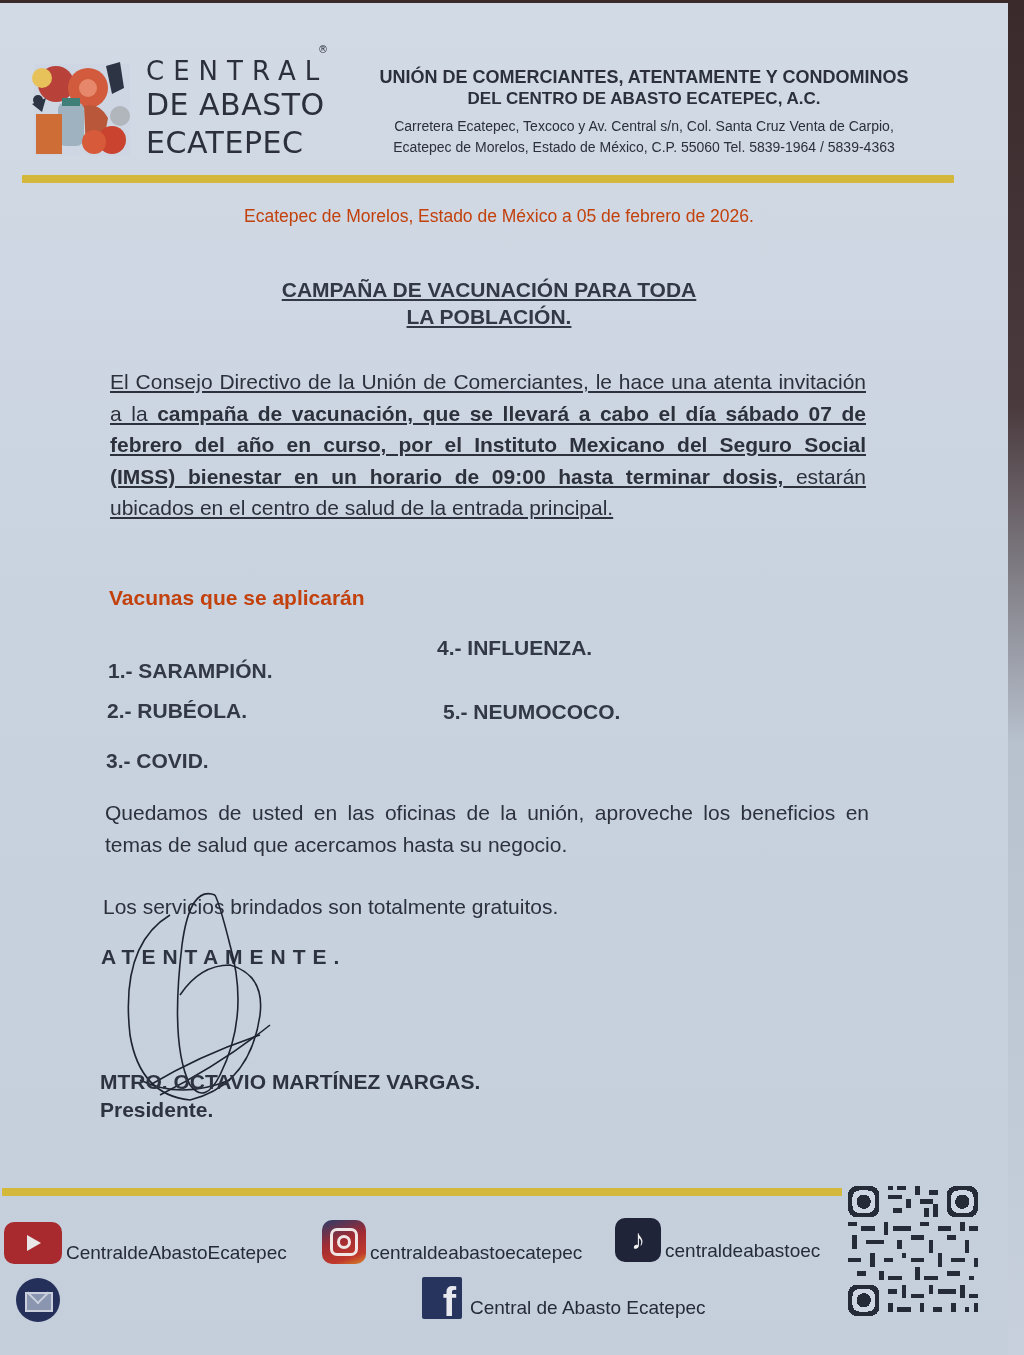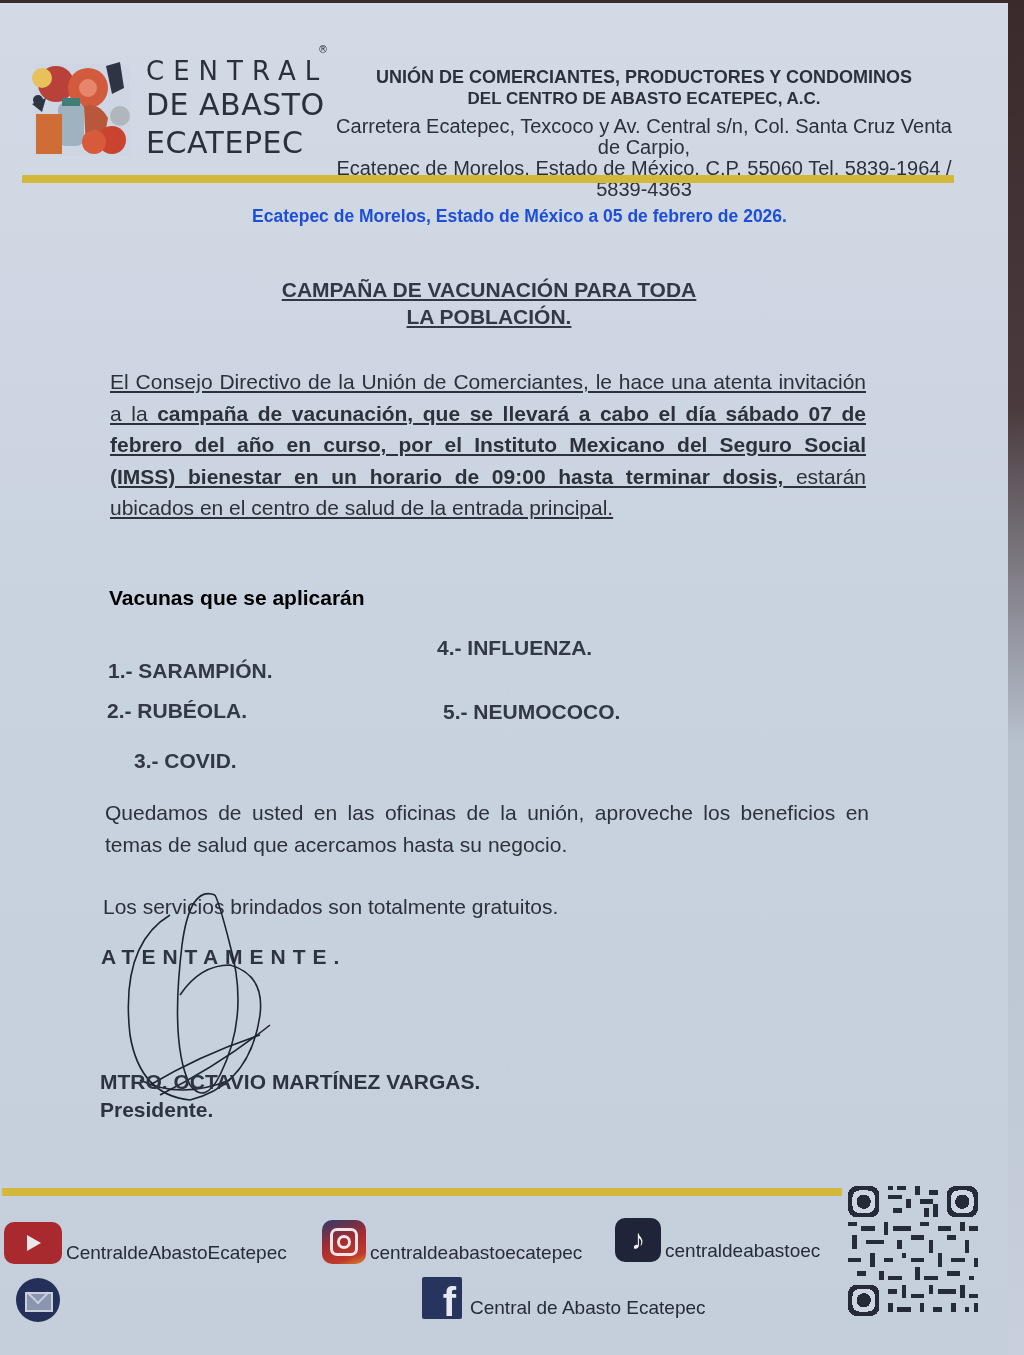--- a/index.html
+++ b/index.html
@@ -30,40 +30,40 @@
     }
     .brand .l1 { font-size: 26px; letter-spacing: 9px; line-height: 30px; }
     .brand .l2, .brand .l3 { font-size: 30px; line-height: 38px; letter-spacing: 0.5px; }
     .brand .reg { position: absolute; left: 172px; top: -12px; font-size: 10px; letter-spacing: 0; }
 
     .org {
       position: absolute; left: 334px; top: 66px; width: 620px; text-align: center; color: #2b303c;
     }
     .org .t1 { font-weight: bold; font-size: 18px; line-height: 22px; }
     .org .t2 { font-weight: bold; font-size: 17px; line-height: 22px; }
-    .org .addr { font-size: 20px; line-height: 21px; margin-top: 6px; }
+    .org .addr { font-size: 14px; line-height: 21px; margin-top: 6px; }
 
     .rule { position: absolute; height: 8px; background: #d4b83c; border-radius: 1px; }
     .rule.top { left: 22px; top: 175px; width: 932px; }
     .rule.bottom { left: 2px; top: 1188px; width: 840px; }
 
-    .date { position: absolute; left: 252px; top: 206px; font-size: 17.5px; color: #1d4ed8; font-weight: bold; }
+    .date { position: absolute; left: 244px; top: 206px; font-size: 17.5px; color: #c2410c; }
 
     .title {
       position: absolute; left: 250px; top: 276px; width: 478px; text-align: center;
       font-weight: bold; font-size: 21px; line-height: 27px; text-decoration: underline; color: #333846;
     }
 
     .body-p {
       position: absolute; left: 110px; top: 366px; width: 756px;
       font-size: 21px; line-height: 31.5px; text-align: justify; color: #2c313c; text-decoration: underline;
     }
     .body-p .em { font-weight: bold; text-decoration: underline; }
 
-    .vac-head { position: absolute; left: 109px; top: 586px; font-size: 21px; font-weight: bold; color: #000000; }
+    .vac-head { position: absolute; left: 109px; top: 586px; font-size: 21px; font-weight: bold; color: #c2410c; }
     .vac { position: absolute; font-size: 21px; font-weight: bold; color: #333846; }
 
     .closing {
       position: absolute; left: 105px; top: 797px; width: 764px;
       font-size: 21px; line-height: 32px; text-align: justify; color: #2c313c;
     }
     .free { position: absolute; left: 103px; top: 895px; font-size: 21px; color: #2c313c; }
     .atte { position: absolute; left: 101px; top: 945px; font-size: 21px; font-weight: bold; letter-spacing: 7px; color: #2e3340; }
     .signer { position: absolute; left: 100px; top: 1068px; font-size: 21px; font-weight: bold; color: #2e3340; line-height: 28px; }
     .signature { position: absolute; left: 110px; top: 885px; width: 180px; height: 230px; pointer-events: none; }
@@ -110,41 +110,41 @@
 </svg>
 
 <div class="brand">
   <div class="l1">CENTRAL</div>
   <div class="l2">DE ABASTO</div>
   <div class="l3">ECATEPEC</div>
   <span class="reg">®</span>
 </div>
 
 <div class="org">
-  <div class="t1">UNIÓN DE COMERCIANTES, PRODUCTORES Y CONDOMINOS</div>
+  <div class="t1">UNIÓN DE COMERCIANTES, ATENTAMENTE Y CONDOMINOS</div>
   <div class="t2">DEL CENTRO DE ABASTO ECATEPEC, A.C.</div>
   <div class="addr">Carretera Ecatepec, Texcoco y Av. Central s/n, Col. Santa Cruz Venta de Carpio,</div>
   <div class="addr" style="margin-top:0">Ecatepec de Morelos, Estado de México, C.P. 55060  Tel. 5839-1964 / 5839-4363</div>
 </div>
 
 <div class="rule top"></div>
 
 <div class="date">Ecatepec de Morelos, Estado de México a 05 de febrero de 2026.</div>
 
 <div class="title">
   <div>CAMPAÑA DE VACUNACIÓN PARA TODA</div>
   <div>LA POBLACIÓN.</div>
 </div>
 
 <p class="body-p"><span>El Consejo Directivo de la Unión de Comerciantes, le hace una atenta invitación a la </span><span class="em">campaña de vacunación, que se llevará a cabo el día sábado 07 de febrero del año en curso, por el Instituto Mexicano del Seguro Social (IMSS) bienestar en un horario de 09:00 hasta terminar dosis,</span><span> estarán ubicados en el centro de salud de la entrada principal.</span></p>
 
 <div class="vac-head">Vacunas que se aplicarán</div>
 <div class="vac" style="left:108px; top:635px;margin-top:24px;">1.- SARAMPIÓN.</div>
 <div class="vac" style="left:107px; top:699px;">2.- RUBÉOLA.</div>
-<div class="vac" style="left:106px; top:749px;margin-left:28px;">3.- COVID.</div>
+<div class="vac" style="left:106px; top:749px;">3.- COVID.</div>
 <div class="vac" style="left:437px; top:636px;">4.- INFLUENZA.</div>
 <div class="vac" style="left:443px; top:700px;">5.- NEUMOCOCO.</div>
 
 <p class="closing">Quedamos de usted en las oficinas de la unión, aproveche los beneficios en temas de salud que acercamos hasta su negocio.</p>
 <div class="free">Los servicios brindados son totalmente gratuitos.</div>
 <div class="atte">ATENTAMENTE.</div>
 
 <svg class="signature" viewBox="0 0 180 230" fill="none" stroke="#1e2330" stroke-width="1.6">
   <path d="M105 10 Q80 0 72 60 Q60 160 80 200 Q95 220 110 190 Q140 130 120 60 Q110 20 105 10"></path>
   <path d="M60 30 Q10 60 20 150 Q30 210 80 215 Q140 200 150 130 Q155 90 120 80 Q90 80 70 110"></path>

